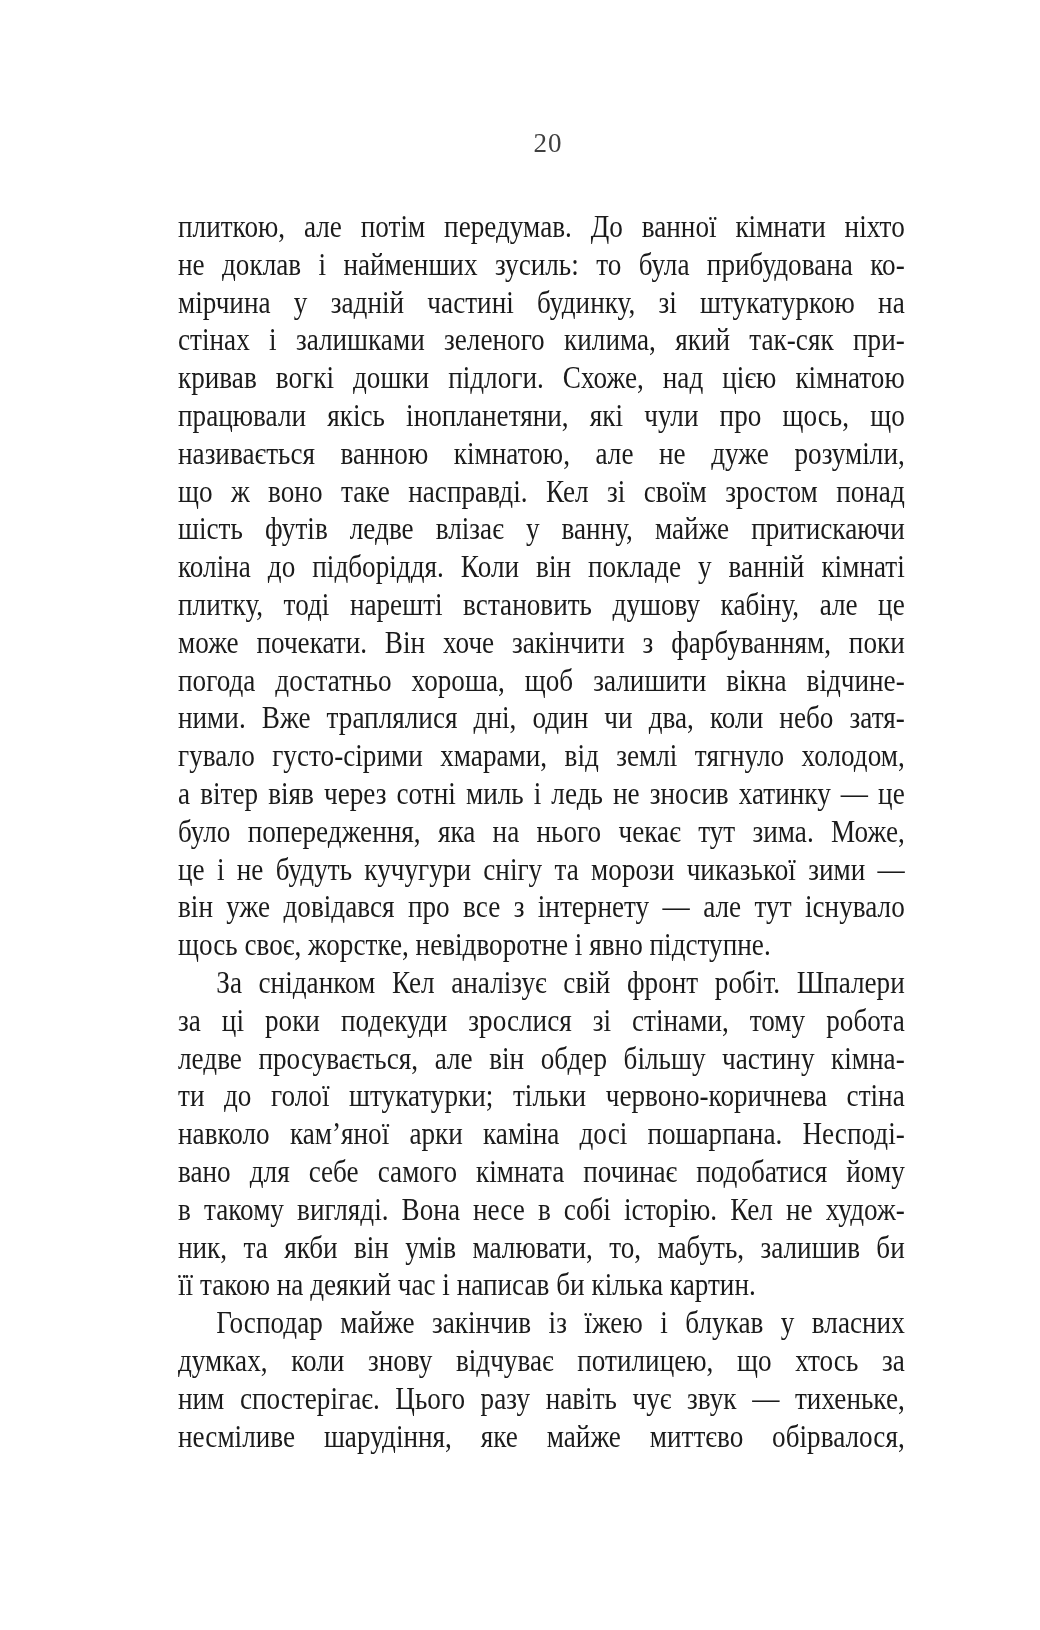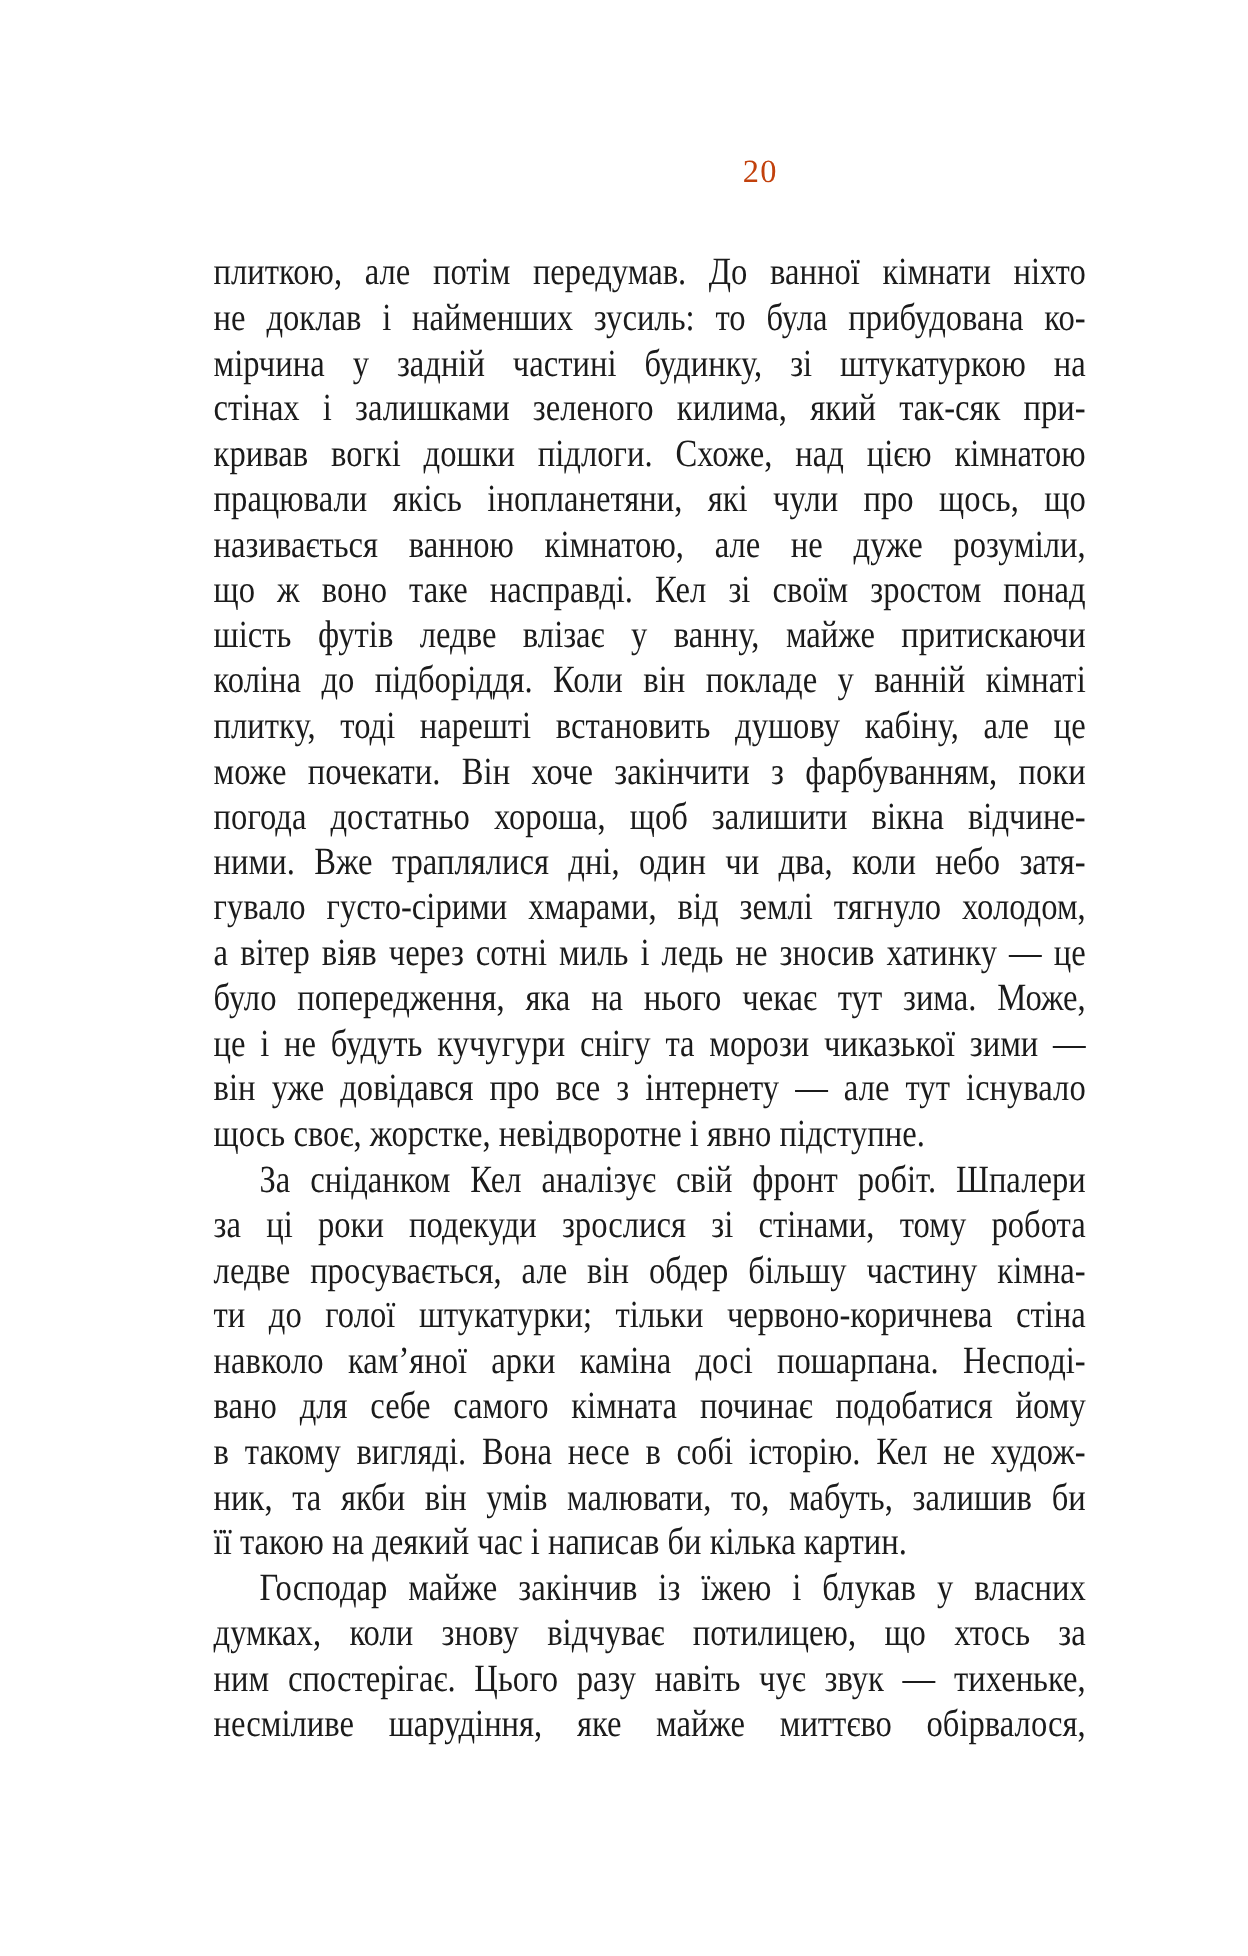--- a/index.html
+++ b/index.html
@@ -17,24 +17,24 @@
   .book-page {
     position: absolute;
     inset: 0;
     background: #ffffff;
   }
   .page-number {
     position: absolute;
     top: 128px;
     left: 448px;
     width: 200px;
-    text-align: right;
+    text-align: center;
     font-size: 27px;
     line-height: 30px;
-    color: #c2410c;
+    color: #404040;
     letter-spacing: 1px;
   }
   .text-block {
     position: absolute;
     left: 178px;
     top: 208px;
     width: 855px;               
     transform: scaleX(0.85);    
     transform-origin: 0 0;
     color: #1b1b1b;

